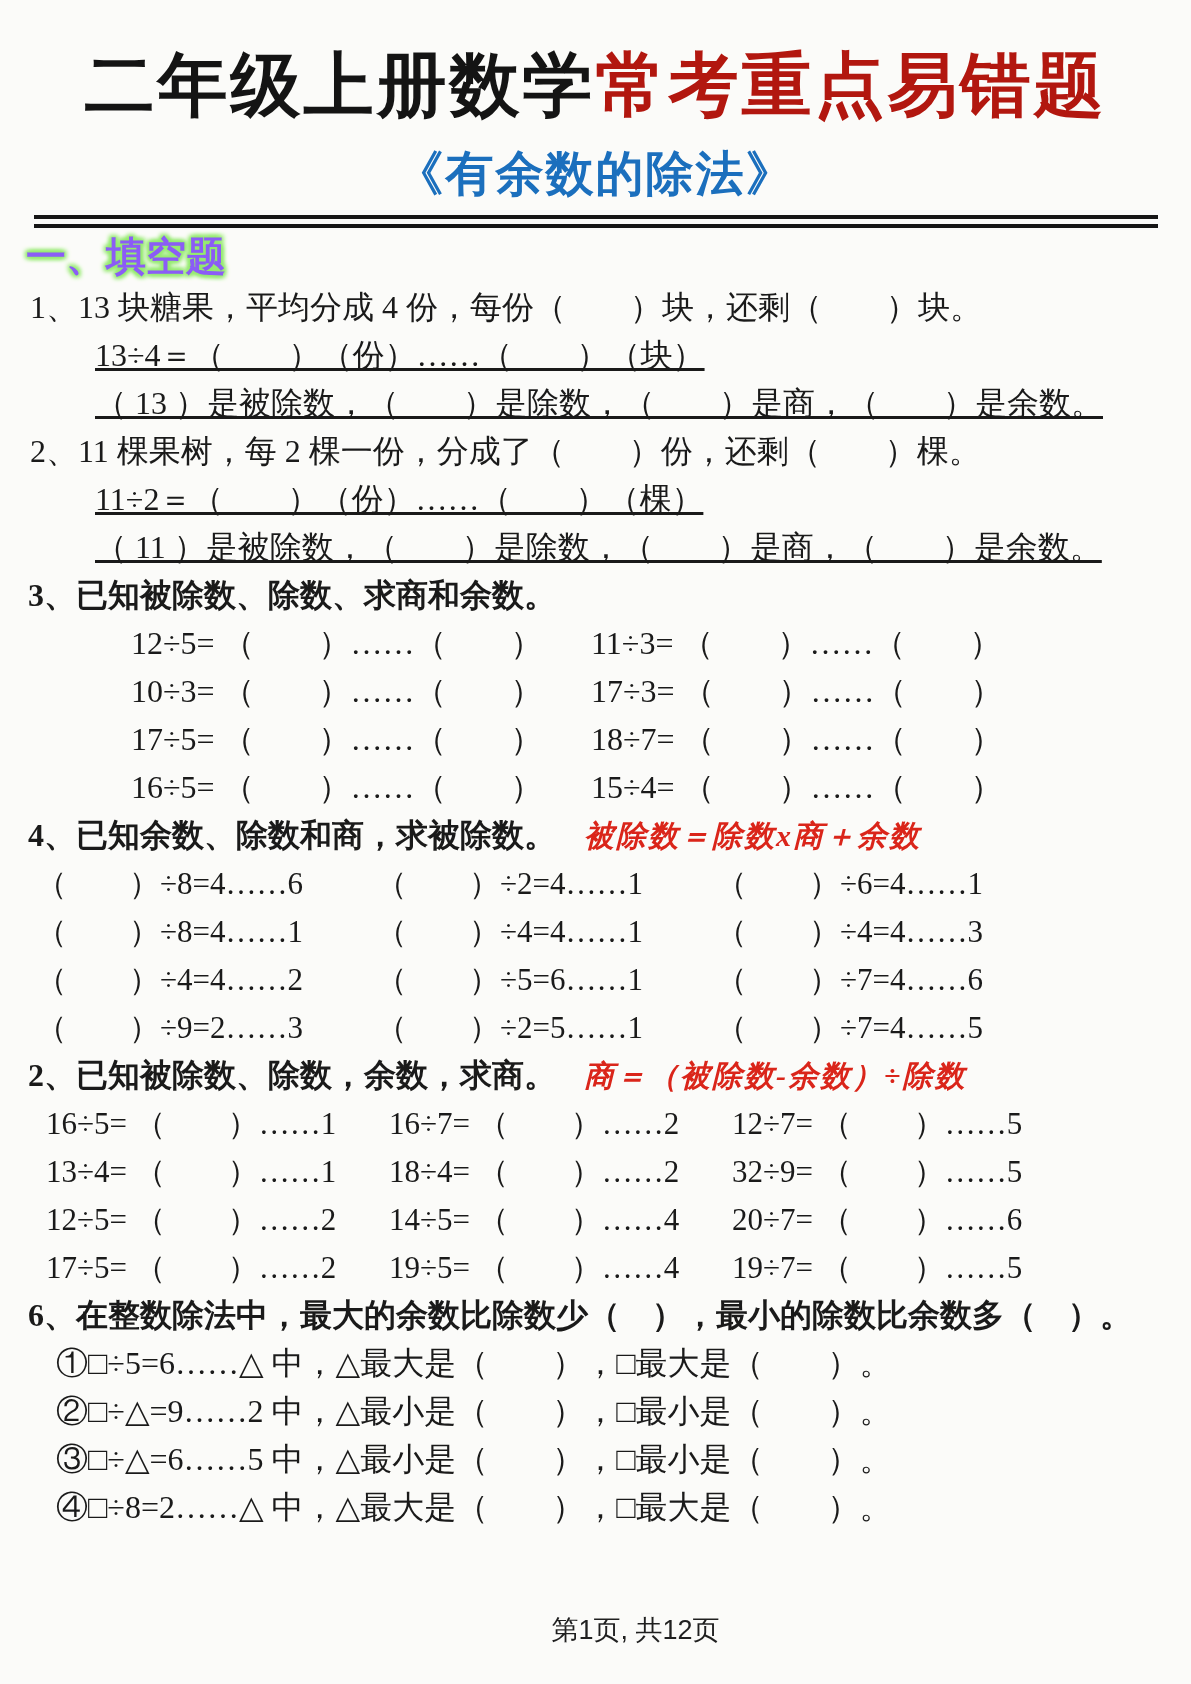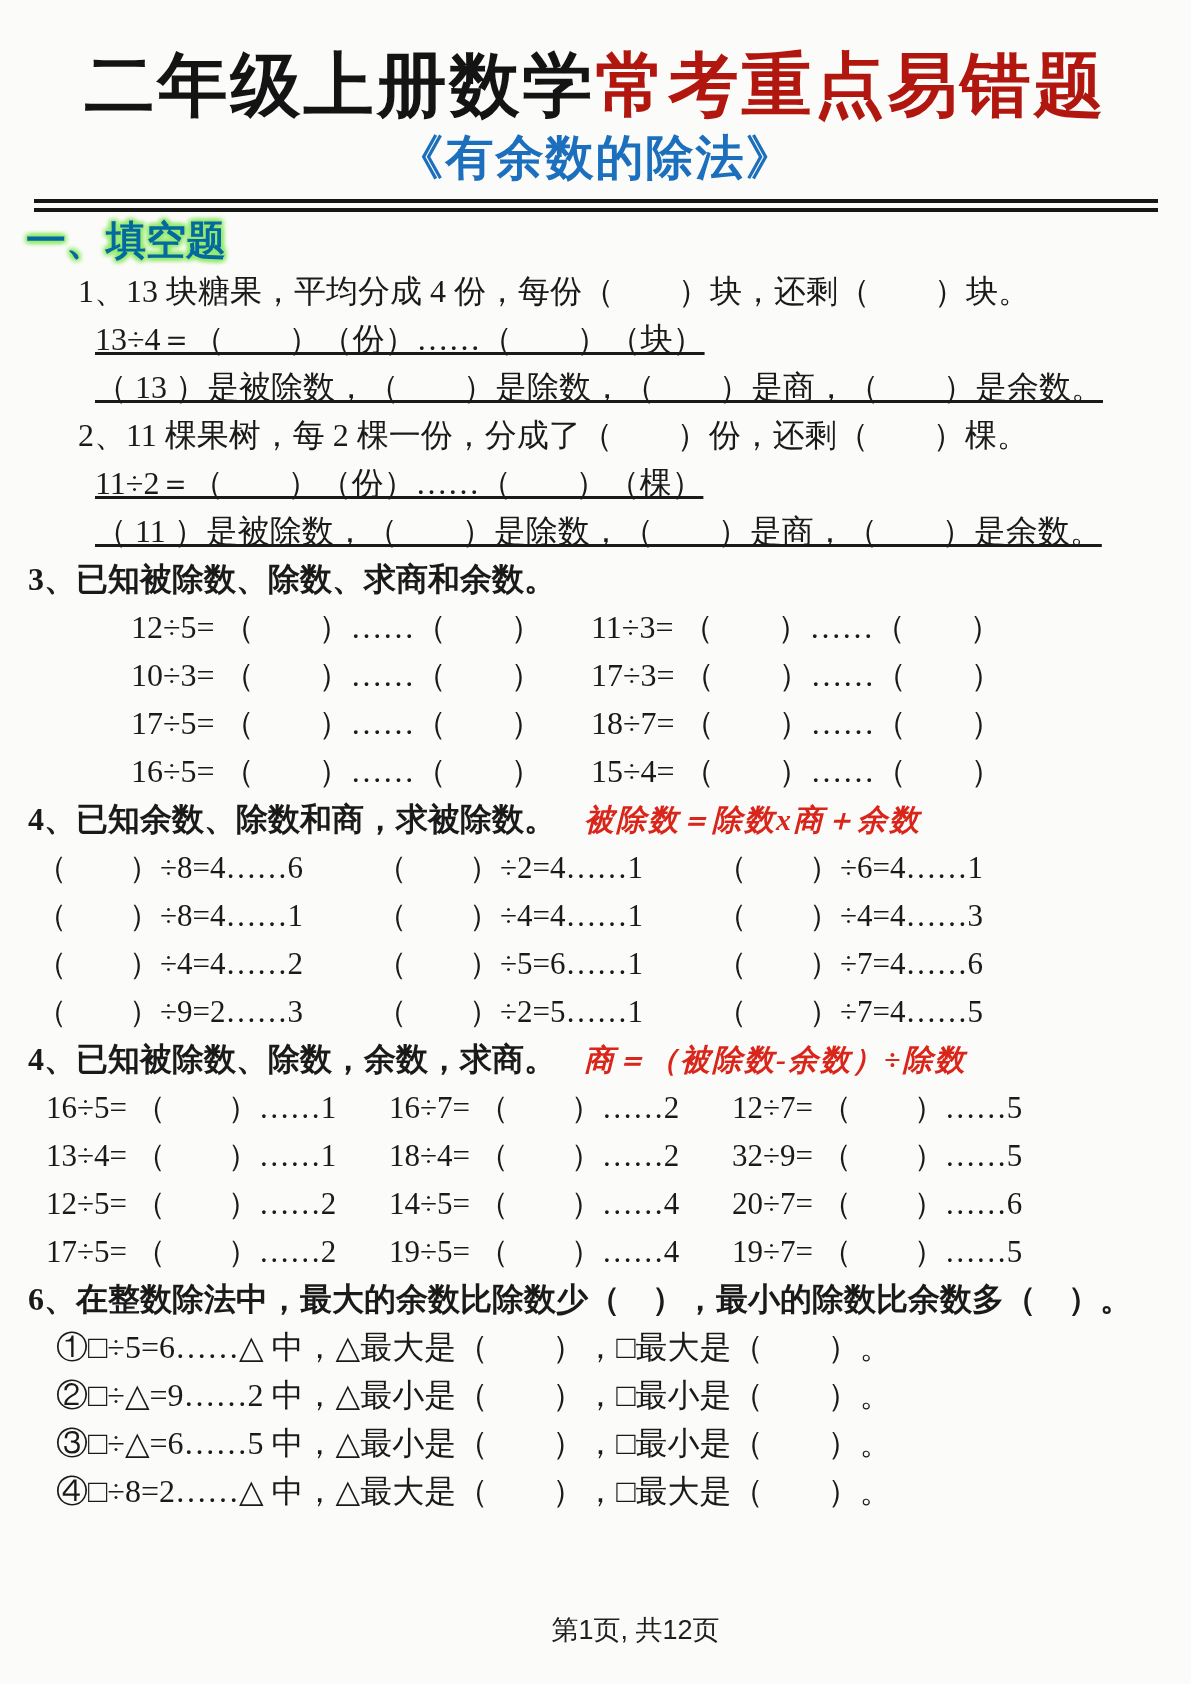--- a/index.html
+++ b/index.html
@@ -28,50 +28,50 @@
     white-space: nowrap;
   }
   .title-black { color: #141414; }
   .title-red   { color: #b2170f; }
   .subtitle {
     text-align: center;
     font-size: 48px;
     font-weight: bold;
     color: #1b6fbd;
     letter-spacing: 2px;
-    margin-top: 2px;
+    margin-top: 18px;
     line-height: 1.15;
   }
   .divider {
     width: 1124px;
     height: 5px;
     margin: 14px auto 0 auto;
     border-top: 4px solid #161616;
     border-bottom: 4px solid #161616;
   }
   
   .sec-heading-wrap { height: 56px; padding-left: 26px; display: flex; align-items: center; }
   .sec-heading {
     font-size: 40px;
     font-weight: bold;
-    color: #0369a1;
+    color: #8b5cf6;
     text-shadow:
       0 0 3px #94ea6e, 0 0 6px #94ea6e,
       2px 2px 4px #94ea6e, -2px -2px 4px #94ea6e,
       2px -2px 4px #94ea6e, -2px 2px 4px #94ea6e;
   }
   
   .line {
     height: 48px;
     display: flex;
     align-items: center;
     font-size: 32px;
     white-space: pre;
   }
-  .l-main   { padding-left: 30px; margin-left: 48px; }
+  .l-main   { padding-left: 30px; }
   .l-indent { padding-left: 95px; text-decoration: underline; }
   .q-head   { padding-left: 28px; font-weight: bold; }
   .note {
     color: #da251a;
     font-size: 30px;
     font-weight: 600;
     font-style: italic;
     margin-left: 28px;
     letter-spacing: 2px;
   }
@@ -166,21 +166,21 @@
     </div>
     <div class="line q4-row">
       <span class="cell">（　　）÷9=2……3</span>
       <span class="cell">（　　）÷2=5……1</span>
       <span class="cell">（　　）÷7=4……5</span>
     </div>
   </section>
 
   <section>
     <div class="line q-head">
-      <span>4、已知被除数、除数，余数，求商。</span>
+      <span>2、已知被除数、除数，余数，求商。</span>
       <span class="note">商＝（被除数-余数）÷除数</span>
     </div>
     <div class="line q5-row">
       <span class="cell">16÷5= （　　）……1</span>
       <span class="cell">16÷7= （　　）……2</span>
       <span class="cell">12÷7= （　　）……5</span>
     </div>
     <div class="line q5-row">
       <span class="cell">13÷4= （　　）……1</span>
       <span class="cell">18÷4= （　　）……2</span>

